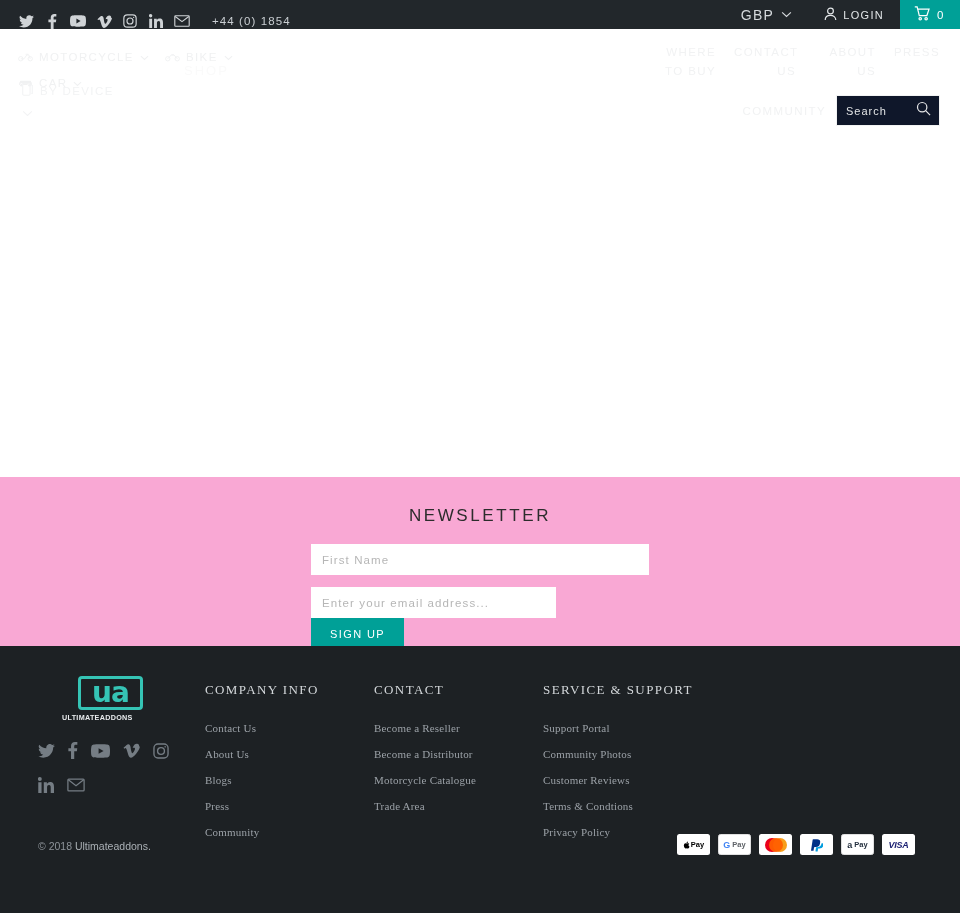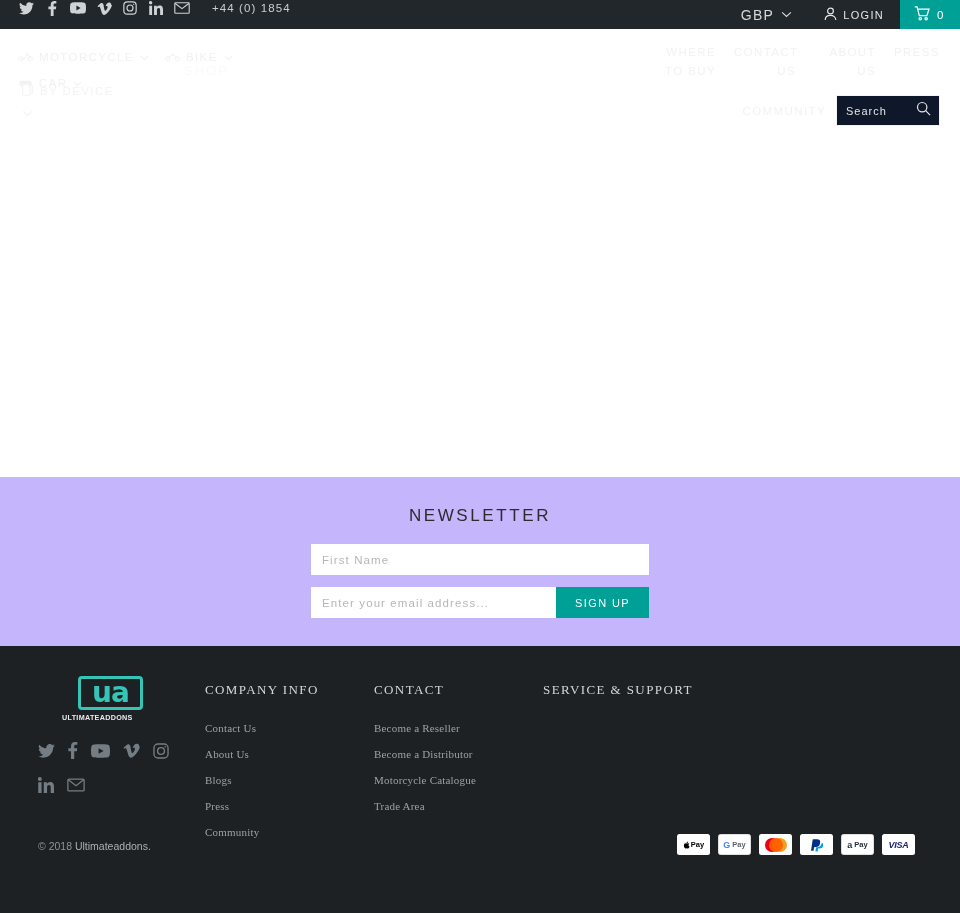--- a/index.html
+++ b/index.html
@@ -9,21 +9,21 @@
     background: #ffffff;
     overflow: hidden;
   }
   body { position: relative; }
 
   
   .topbar {
     position: absolute; top: 0; left: 0;
     width: 960px; height: 29px;
     background: #22272b;
-    display: flex; align-items: flex-start;
+    display: flex; align-items: flex-end;
   }
   .topbar-left { display: flex; align-items: center; padding-left: 18px; gap: 10px; }
   .social-top { color: #cfd3d6; display: inline-flex; align-items: center; justify-content: center; width: 16px; height: 16px; }
   .social-top svg { display: block; }
   .phone {
     color: #c9ced2; font-size: 11.5px; letter-spacing: 1.1px;
     margin-left: 12px; white-space: nowrap;
   }
   .topbar-right {
     margin-left: auto; display: flex; align-items: center; height: 29px;
@@ -112,36 +112,36 @@
   
   .page-body {
     position: absolute; top: 134px; left: 0;
     width: 960px; height: 343px; background: #ffffff;
   }
 
   
   .newsletter {
     position: absolute; top: 477px; left: 0;
     width: 960px; height: 169px;
-    background: #c4b5fd;
+    background: #f9a8d4;
   }
   .newsletter h2 {
     text-align: center; margin-top: 29px;
     font-size: 17px; font-weight: normal;
     letter-spacing: 2.6px; color: #2c2c2c;
   }
   .nl-form { width: 338px; margin: 18px auto 0; }
   .nl-input {
     width: 338px; height: 31px; background: #fff;
     border: 0; outline: 0; padding: 0 11px;
     font-family: "Liberation Sans", sans-serif;
     font-size: 11.5px; letter-spacing: 1.1px; color: #4a4a4a;
   }
   .nl-input::placeholder { color: #b6b6b6; }
-  .nl-row { display: flex; margin-top: 12px; }
+  .nl-row { display: flex; margin-top: 12px; flex-direction: column; }
   .nl-email {
     width: 245px; height: 31px; background: #fff;
     border: 0; outline: 0; padding: 0 11px;
     font-family: "Liberation Sans", sans-serif;
     font-size: 11.5px; letter-spacing: 1.1px; color: #4a4a4a;
   }
   .nl-email::placeholder { color: #b6b6b6; }
   .nl-btn {
     width: 93px; height: 31px; background: #00a097;
     border: 0; outline: 0; color: #fff; cursor: pointer;
@@ -464,20 +464,27 @@
     <ul>
       <li><a>Become a Reseller</a></li>
       <li><a>Become a Distributor</a></li>
       <li><a>Motorcycle Catalogue</a></li>
       <li><a>Trade Area</a></li>
     </ul>
   </div>
 
   <div class="f-col col-3">
     <h3>SERVICE &amp; SUPPORT</h3>
+    <ul>
+      <li><a>Support Portal</a></li>
+      <li><a>Community Photos</a></li>
+      <li><a>Customer Reviews</a></li>
+      <li><a>Terms &amp; Condtions</a></li>
+      <li><a>Privacy Policy</a></li>
+    </ul>
   </div>
 
 
   <div class="copyright">
     <span>© 2018</span>
     <a>Ultimateaddons.</a>
   </div>
 
   <div class="payments">
     <div class="pay">

